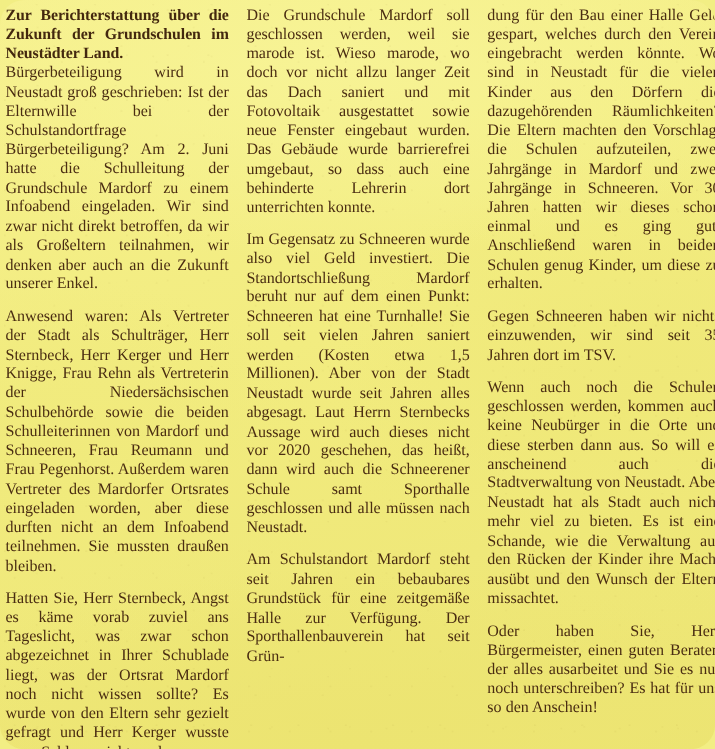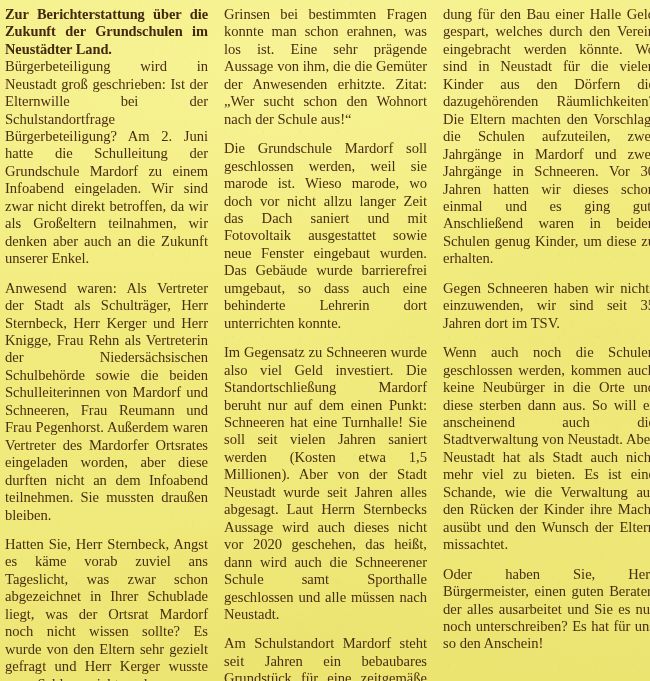--- a/index.html
+++ b/index.html
@@ -23,20 +23,21 @@
     height: 681px;
     box-sizing: border-box;
     background-color: #f4ef86;
     background-image:
       radial-gradient(ellipse 620px 260px at 46% 8%,  #f7f395 0%, rgba(247,243,149,0) 70%),
       radial-gradient(ellipse 420px 300px at 92% 52%, #efe878 0%, rgba(239,232,120,0) 72%),
       radial-gradient(ellipse 380px 240px at 6% 62%,  #f0ea7c 0%, rgba(240,234,124,0) 72%),
       radial-gradient(ellipse 560px 220px at 50% 100%,#ece471 0%, rgba(236,228,113,0) 75%),
       linear-gradient(168deg, #f6f18e 0%, #f2ec80 45%, #ece472 100%);
     overflow: hidden;
+    border-radius: 22px;
   }
 
   #columns {
     position: absolute;
     top: 6px;
     left: 5px;
     width: 640px;
     height: 672px;
     display: flex;
     flex-direction: row;
@@ -111,21 +112,20 @@
   <div id="columns">
 
     <div class="col col1">
       <h1 class="headline">Zur Berichterstattung über die Zukunft der Grundschulen im Neustädter Land.</h1>
       <p class="para">Bürgerbeteiligung wird in Neustadt groß geschrieben: Ist der Elternwille bei der Schulstandortfrage Bürgerbeteiligung? Am 2. Juni hatte die Schulleitung der Grundschule Mardorf zu einem Infoabend eingeladen. Wir sind zwar nicht direkt betroffen, da wir als Großeltern teilnahmen, wir denken aber auch an die Zukunft unserer Enkel.</p>
       <p class="para">Anwesend waren: Als Vertreter der Stadt als Schulträger, Herr Sternbeck, Herr Kerger und Herr Knigge, Frau Rehn als Vertreterin der Niedersächsischen Schulbehörde sowie die beiden Schulleiterinnen von Mardorf und Schneeren, Frau Reumann und Frau Pegenhorst. Außerdem waren Vertreter des Mardorfer Ortsrates eingeladen worden, aber diese durften nicht an dem Infoabend teilnehmen. Sie mussten draußen bleiben.</p>
       <p class="para">Hatten Sie, Herr Sternbeck, Angst es käme vorab zuviel ans Tageslicht, was zwar schon abgezeichnet in Ihrer Schublade liegt, was der Ortsrat Mardorf noch nicht wissen sollte? Es wurde von den Eltern sehr gezielt gefragt und Herr Kerger wusste zum Schluss nicht mehr, was er antworten sollte. Herr Sternbeck sagte sehr wenig, aber an seinem</p>
     </div>
 
     <div class="col col2">
-      <p class="para">Grinsen bei bestimmten Fragen konnte man schon erahnen, was los ist. Eine sehr prägende Aussage von ihm, die die Gemüter der Anwesenden erhitzte. Zitat: „Wer sucht schon den Wohnort nach der Schule aus!“</p>
       <p class="para">Die Grundschule Mardorf soll geschlossen werden, weil sie marode ist. Wieso marode, wo doch vor nicht allzu langer Zeit das Dach saniert und mit Fotovoltaik ausgestattet sowie neue Fenster eingebaut wurden. Das Gebäude wurde barrierefrei umgebaut, so dass auch eine behinderte Lehrerin dort unterrichten konnte.</p>
       <p class="para">Im Gegensatz zu Schneeren wurde also viel Geld investiert. Die Standortschließung Mardorf beruht nur auf dem einen Punkt: Schneeren hat eine Turnhalle! Sie soll seit vielen Jahren saniert werden (Kosten etwa 1,5 Millionen). Aber von der Stadt Neustadt wurde seit Jahren alles abgesagt. Laut Herrn Sternbecks Aussage wird auch dieses nicht vor 2020 geschehen, das heißt, dann wird auch die Schneerener Schule samt Sporthalle geschlossen und alle müssen nach Neustadt.</p>
       <p class="para">Am Schulstandort Mardorf steht seit Jahren ein bebaubares Grundstück für eine zeitgemäße Halle zur Verfügung. Der Sporthallenbauverein hat seit Grün-</p>
     </div>
 
     <div class="col col3">
       <p class="para">dung für den Bau einer Halle Geld gespart, welches durch den Verein eingebracht werden könnte. Wo sind in Neustadt für die vielen Kinder aus den Dörfern die dazugehörenden Räumlichkeiten? Die Eltern machten den Vorschlag, die Schulen aufzuteilen, zwei Jahrgänge in Mardorf und zwei Jahrgänge in Schneeren. Vor 30 Jahren hatten wir dieses schon einmal und es ging gut. Anschließend waren in beiden Schulen genug Kinder, um diese zu erhalten.</p>
       <p class="para">Gegen Schneeren haben wir nichts einzuwenden, wir sind seit 35 Jahren dort im TSV.</p>
       <p class="para">Wenn auch noch die Schulen geschlossen werden, kommen auch keine Neubürger in die Orte und diese sterben dann aus. So will es anscheinend auch die Stadtverwaltung von Neustadt. Aber Neustadt hat als Stadt auch nicht mehr viel zu bieten. Es ist eine Schande, wie die Verwaltung auf den Rücken der Kinder ihre Macht ausübt und den Wunsch der Eltern missachtet.</p>
       <p class="para">Oder haben Sie, Herr Bürgermeister, einen guten Berater, der alles ausarbeitet und Sie es nur noch unterschreiben? Es hat für uns so den Anschein!</p>

